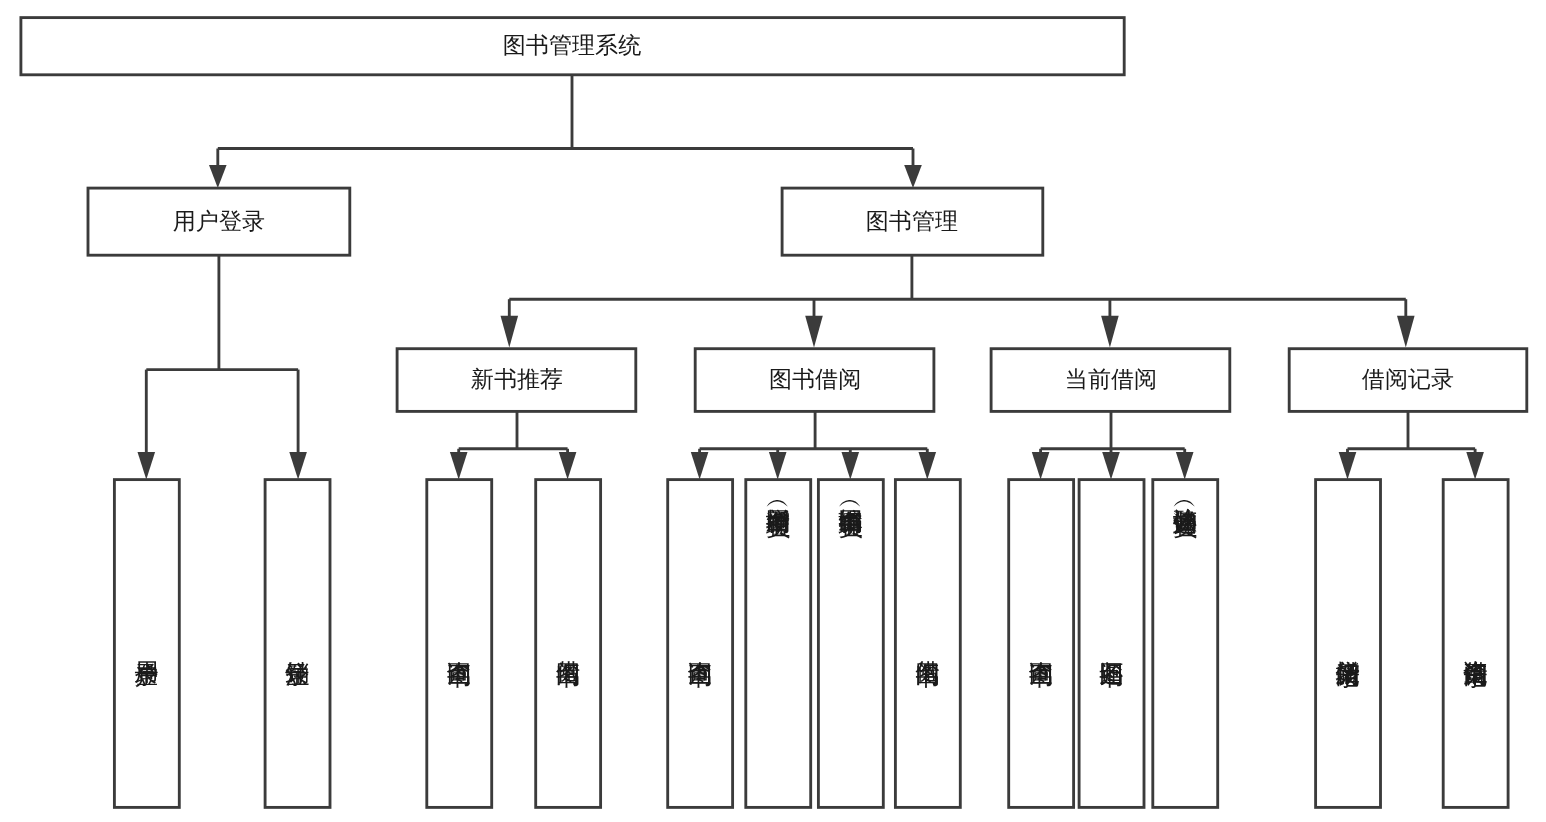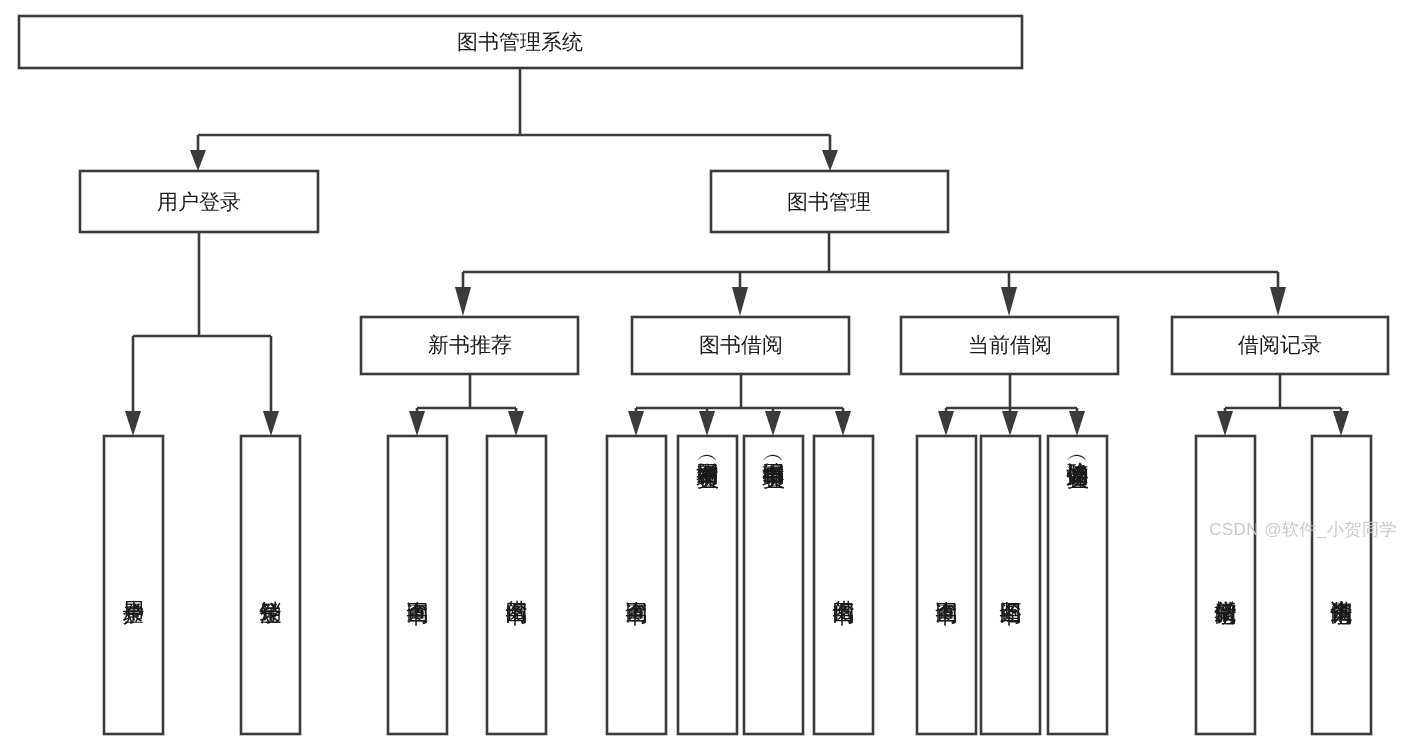--- a/index.html
+++ b/index.html
@@ -195,15 +195,14 @@
   <div class="node-label-v" style="left:744px; top:436px; width:59px; height:298px; justify-content:flex-start; padding-top:8px; box-sizing:border-box;">编辑图书（管理员）</div>
   <div class="node-label-v" style="left:814px; top:436px; width:59px; height:298px;">借阅图书</div>
 
   <div class="node-label-v" style="left:917px; top:436px; width:59px; height:298px;">查询图书</div>
   <div class="node-label-v" style="left:981px; top:436px; width:59px; height:298px;">归还图书</div>
   <div class="node-label-v" style="left:1048px; top:436px; width:59px; height:298px; justify-content:flex-start; padding-top:8px; box-sizing:border-box;">确认归还（管理员）</div>
 
   <div class="node-label-v" style="left:1196px; top:436px; width:59px; height:298px;">新增借阅记录</div>
   <div class="node-label-v" style="left:1312px; top:436px; width:59px; height:298px;">查询借阅记录</div>
 
-  <div class="watermark">CSDN @软件_小贺同学</div>
 
 </div>
 
 </body></html>

